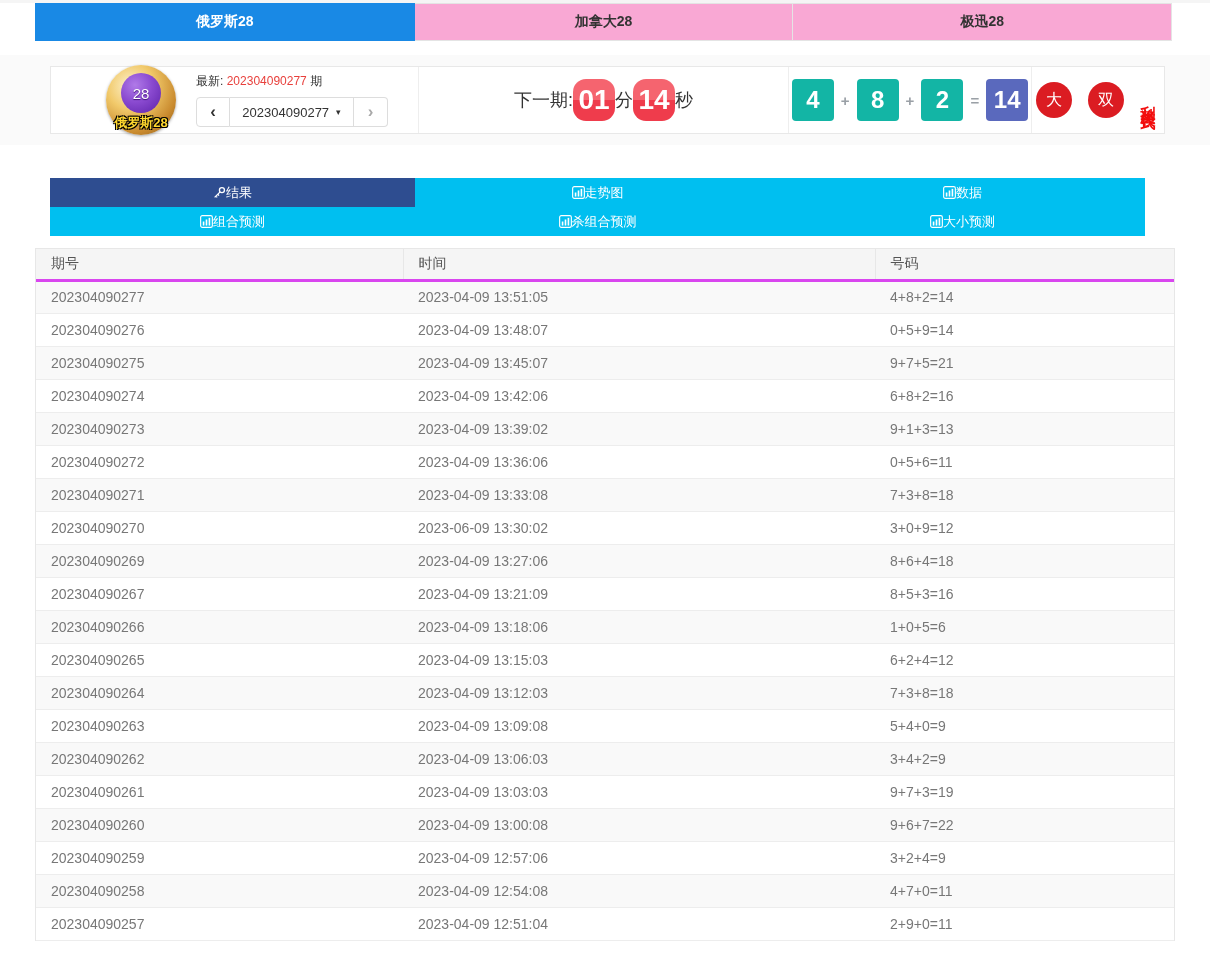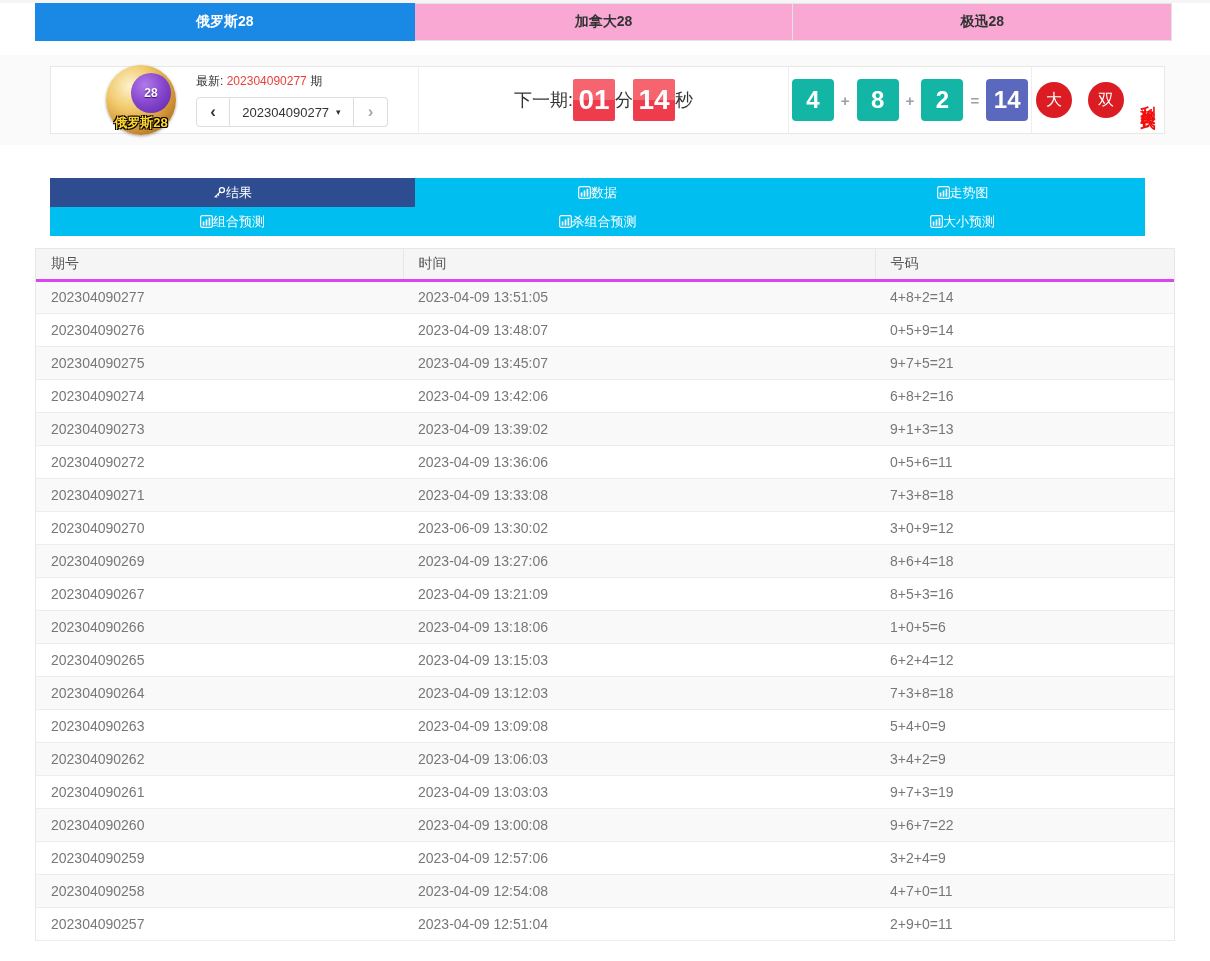--- a/index.html
+++ b/index.html
@@ -19,42 +19,42 @@
   
   .band { margin-top: 14px; height: 90px; background: #fafafa; display: flex; align-items: center; }
   .card { margin: 0 45px 0 50px; flex: 1; height: 68px; background: #fff;
     border: 1px solid #e8e8e8; display: flex; align-items: stretch; }
   .sec { display: flex; align-items: center; border-right: 1px solid #eee; }
 
   .sec-logo { width: 368px; padding-left: 55px; gap: 20px; }
   .logo { width: 70px; height: 70px; border-radius: 50%; position: relative; flex: none;
     background: radial-gradient(circle at 35% 30%, #fdf3cf 0%, #f1c96a 35%, #c98a2e 70%, #7e541c 100%);
     box-shadow: 0 1px 3px rgba(0,0,0,.35); }
-  .logo-ball { position: absolute; left: 25px; top: 8px; width: 40px; height: 40px; border-radius: 50%;
+  .logo-ball { position: absolute; left: 15px; top: 8px; width: 40px; height: 40px; border-radius: 50%;
     background: radial-gradient(circle at 35% 30%, #b07ae8 0%, #8a4ad0 45%, #5c21a8 100%);
     display: flex; align-items: center; justify-content: center;
-    color: #fff; font-size: 12px; font-weight: bold; text-shadow: 0 1px 1px #3a1070; }
+    color: #fff; font-size: 15px; font-weight: normal; text-shadow: 0 1px 1px #3a1070; }
   .logo-title { position: absolute; bottom: 3px; left: 0; width: 100%; text-align: center;
     color: #ffd72e; font-weight: bold; font-size: 13px; letter-spacing: 0;
     text-shadow: -1px -1px 0 #000, 1px -1px 0 #000, -1px 1px 0 #000, 1px 1px 0 #000; }
 
   .latest-line { font-size: 12px; color: #333; white-space: nowrap; }
   .latest-line .red { color: #e8403c; }
   .selector { display: flex; margin-top: 7px; height: 30px; }
   .sel-btn { background: #fff; border: 1px solid #ddd; display: flex; align-items: center;
     justify-content: center; cursor: pointer; }
   .sel-prev { width: 34px; border-radius: 4px 0 0 4px; color: #333; font-size: 17px; font-weight: bold; }
   .sel-value { width: 124px; border-left: none; font-size: 13px; color: #333; gap: 7px; }
   .sel-caret { font-size: 9px; color: #333; }
   .sel-next { width: 34px; border-left: none; border-radius: 0 4px 4px 0; color: #a9a9a9;
     font-size: 17px; font-weight: bold; }
 
   .sec-countdown { flex: 1; justify-content: center; }
   .cd-label, .cd-unit { font-size: 18px; color: #333; }
-  .cd-box { width: 42px; height: 42px; border-radius: 2px; color: #fff; font-size: 28px; font-weight: bold;
+  .cd-box { width: 42px; height: 42px; border-radius: 13px; color: #fff; font-size: 28px; font-weight: bold;
     display: flex; align-items: center; justify-content: center;
     background: linear-gradient(180deg, #f5646f 0%, #f5646f 50%, #ef3c4c 50%, #ef3c4c 100%); }
 
   .sec-draw { width: 243px; justify-content: center; gap: 7px; }
   .num-box { width: 42px; height: 42px; border-radius: 4px; background: #13b5a5; color: #fff;
     font-size: 24px; font-weight: bold; display: flex; align-items: center; justify-content: center; }
   .num-box.sum { background: #5a69bd; }
   .op { color: #9aa0a6; font-size: 15px; font-weight: bold; }
 
   .sec-badges { flex: none; width: 132px; border-right: none; justify-content: center; gap: 16px;
@@ -164,32 +164,32 @@
     </div>
     <div class="nav-item">
       <span class="icon">
         <svg width="13" height="13" viewBox="0 0 16 16">
             <rect x="0.8" y="0.8" width="14.4" height="14.4" rx="2" fill="none" stroke="#fff" stroke-width="1.4"></rect>
             <rect x="3.4" y="8" width="2" height="5" fill="#fff"></rect>
             <rect x="7" y="5.5" width="2" height="7.5" fill="#fff"></rect>
             <rect x="10.6" y="3.5" width="2" height="9.5" fill="#fff"></rect>
           </svg>
       </span>
+      <span>走势图</span>
+    </div>
+    <div class="nav-item">
+      <span class="icon">
+        <svg width="13" height="13" viewBox="0 0 16 16">
+            <rect x="0.8" y="0.8" width="14.4" height="14.4" rx="2" fill="none" stroke="#fff" stroke-width="1.4"></rect>
+            <rect x="3.4" y="8" width="2" height="5" fill="#fff"></rect>
+            <rect x="7" y="5.5" width="2" height="7.5" fill="#fff"></rect>
+            <rect x="10.6" y="3.5" width="2" height="9.5" fill="#fff"></rect>
+          </svg>
+      </span>
       <span>数据</span>
-    </div>
-    <div class="nav-item">
-      <span class="icon">
-        <svg width="13" height="13" viewBox="0 0 16 16">
-            <rect x="0.8" y="0.8" width="14.4" height="14.4" rx="2" fill="none" stroke="#fff" stroke-width="1.4"></rect>
-            <rect x="3.4" y="8" width="2" height="5" fill="#fff"></rect>
-            <rect x="7" y="5.5" width="2" height="7.5" fill="#fff"></rect>
-            <rect x="10.6" y="3.5" width="2" height="9.5" fill="#fff"></rect>
-          </svg>
-      </span>
-      <span>走势图</span>
     </div>
   </div>
   <div class="nav-row">
     <div class="nav-item">
       <span class="icon">
         <svg width="13" height="13" viewBox="0 0 16 16">
             <rect x="0.8" y="0.8" width="14.4" height="14.4" rx="2" fill="none" stroke="#fff" stroke-width="1.4"></rect>
             <rect x="3.4" y="8" width="2" height="5" fill="#fff"></rect>
             <rect x="7" y="5.5" width="2" height="7.5" fill="#fff"></rect>
             <rect x="10.6" y="3.5" width="2" height="9.5" fill="#fff"></rect>

